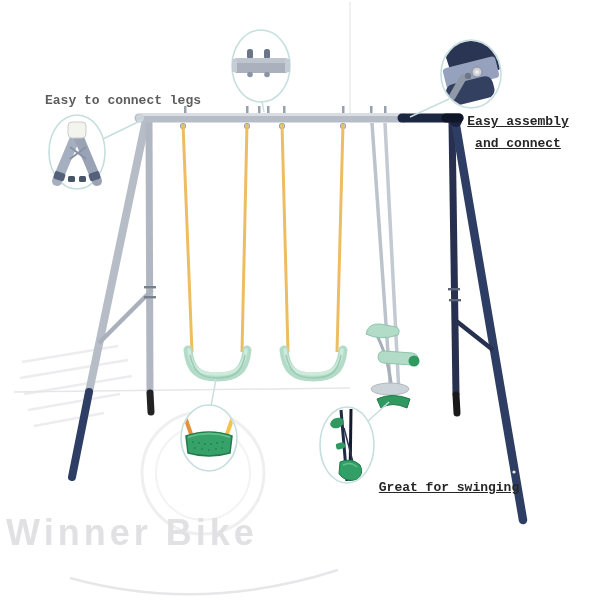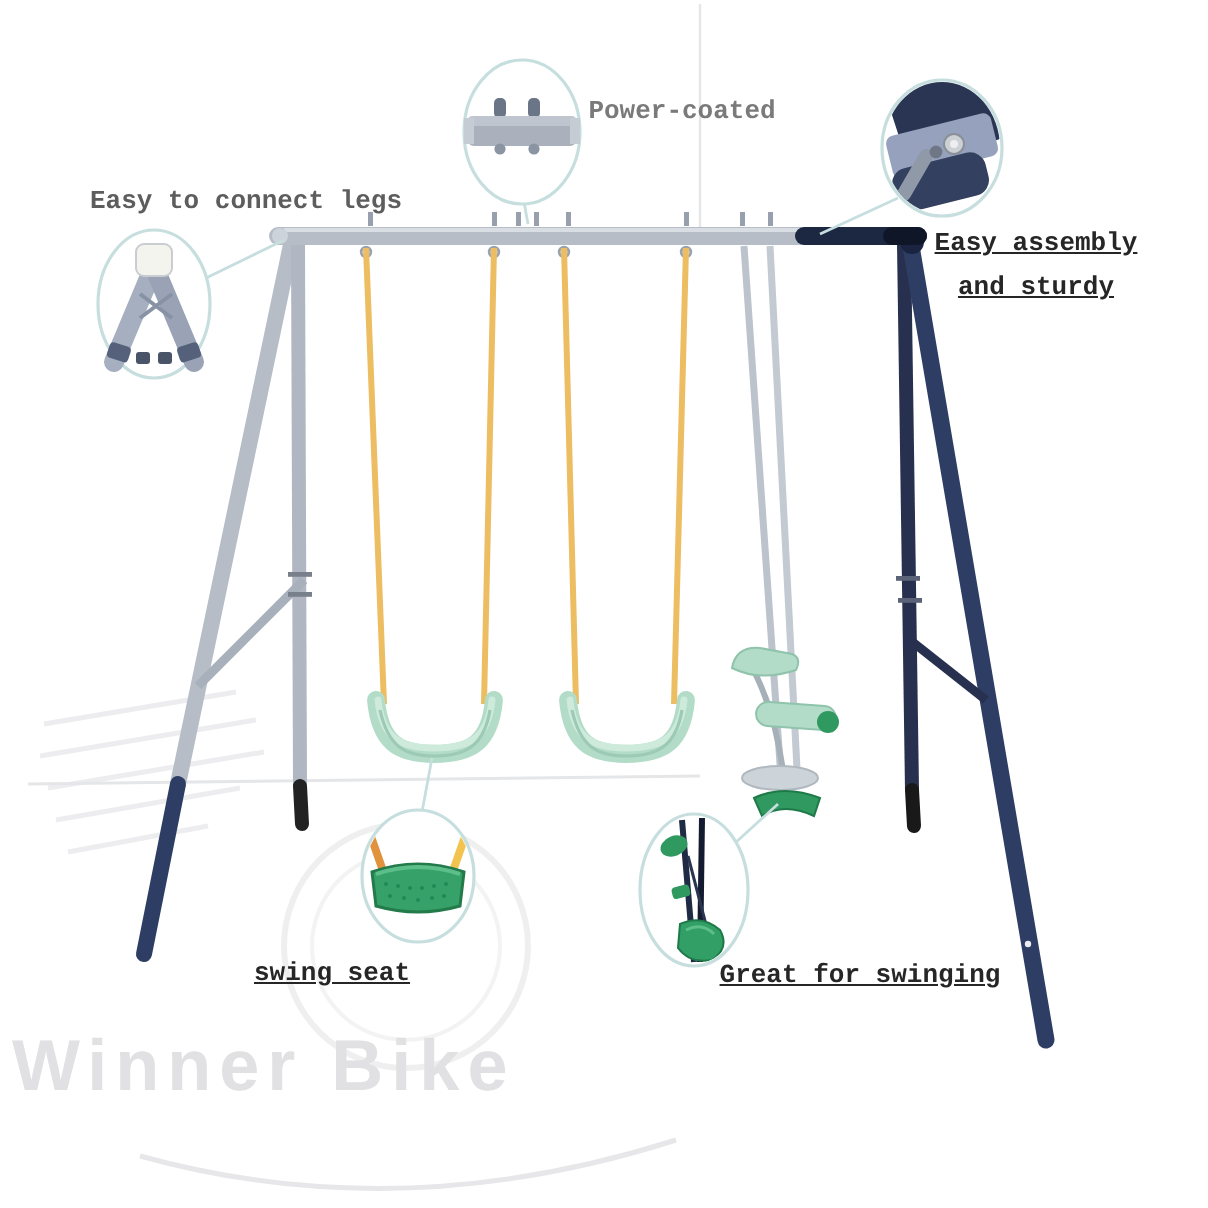--- a/index.html
+++ b/index.html
@@ -225,31 +225,29 @@
       <path d="M343,465 Q351,461 357,467" fill="none" stroke="#5cbf8a" stroke-width="1.5"></path>
     </g>
   </g>
 </svg>
 
 <div class="label lbl-mid" style="left:45px;top:90px">
   <span class="ln">Easy to connect legs</span>
 </div>
 
 <div class="label lbl-light center" style="left:288px;top:45px;width:106px">
-  <span class="ln">Power-coated</span>
 </div>
 
 <div class="label lbl-dark center" style="left:460px;top:111px;width:116px">
   <span class="ln">Easy assembly</span>
-  <span class="ln">and sturdy</span>
+  <span class="ln">and connect</span>
 </div>
 
 <div class="label lbl-dark" style="left:115px;top:476px">
-  <span class="ln indent">swing seat</span>
-</div>
-
-<div class="label lbl-dark center" style="left:357px;top:477px;width:146px">
+</div>
+
+<div class="label lbl-dark center" style="left:376px;top:477px;width:146px">
   <span class="ln">Great for swinging</span>
 </div>
 
 <div id="watermark-text">Winner Bike</div>
 
 </div>
 
 </body></html>

